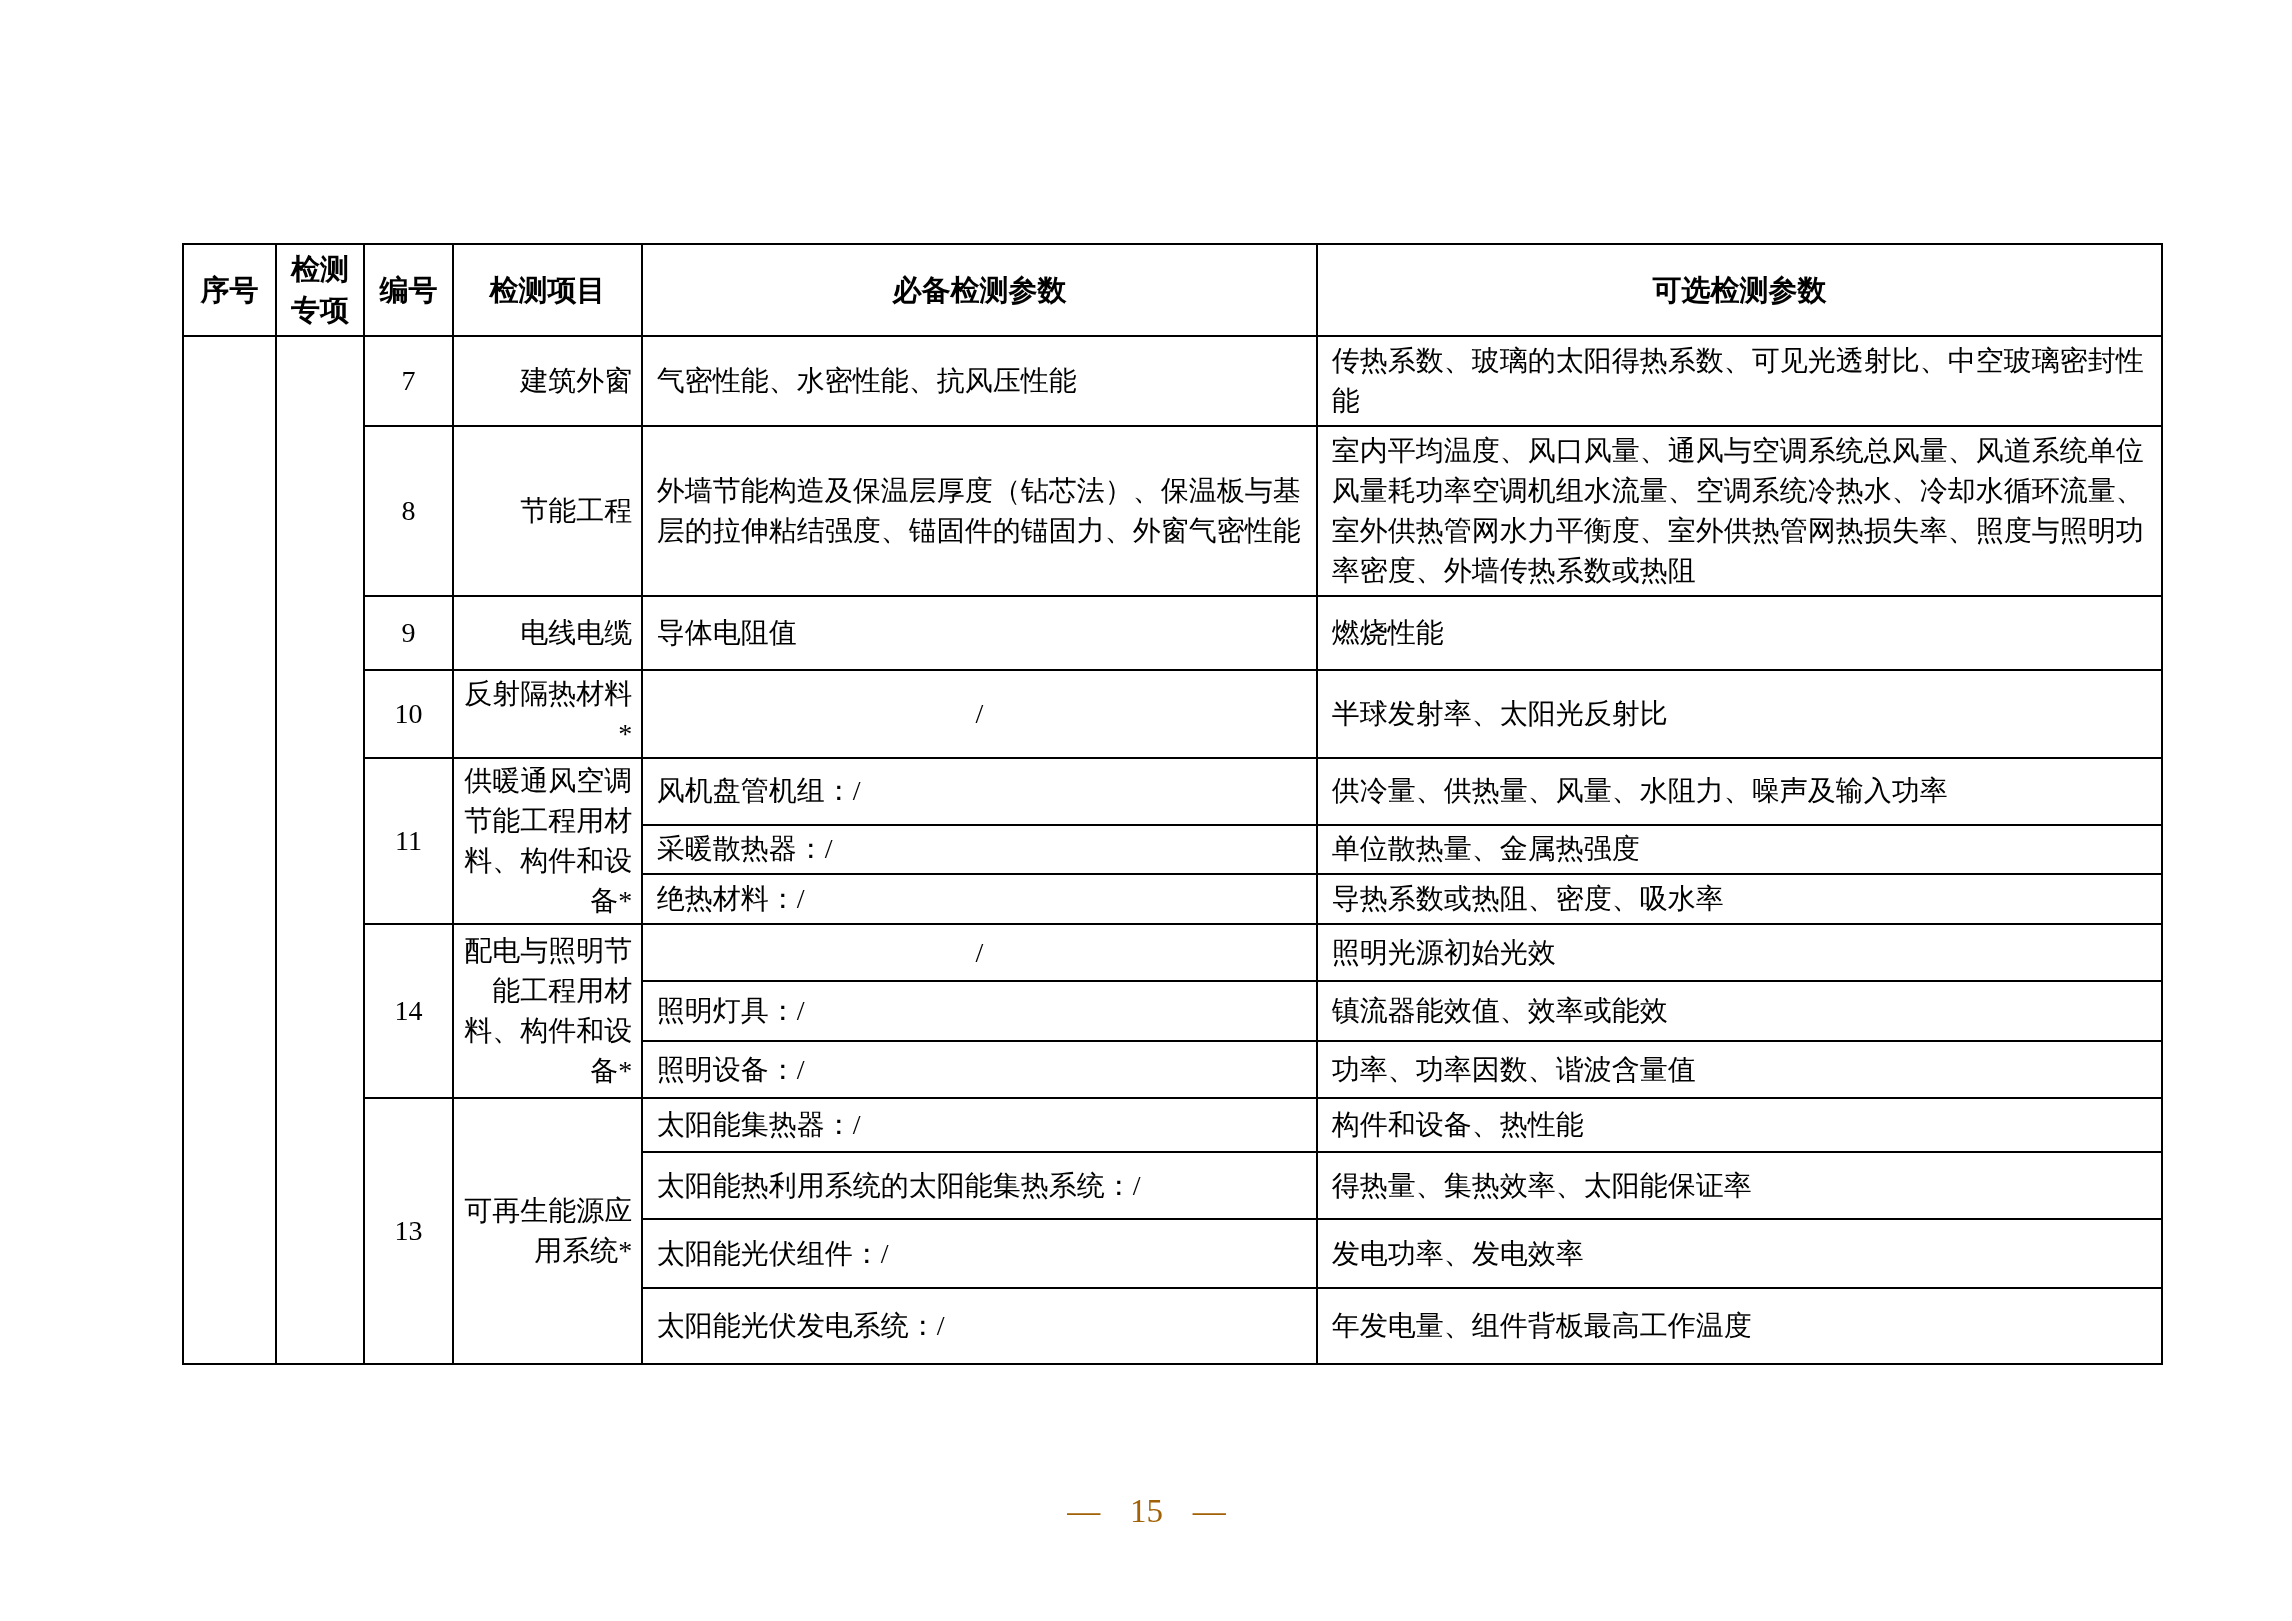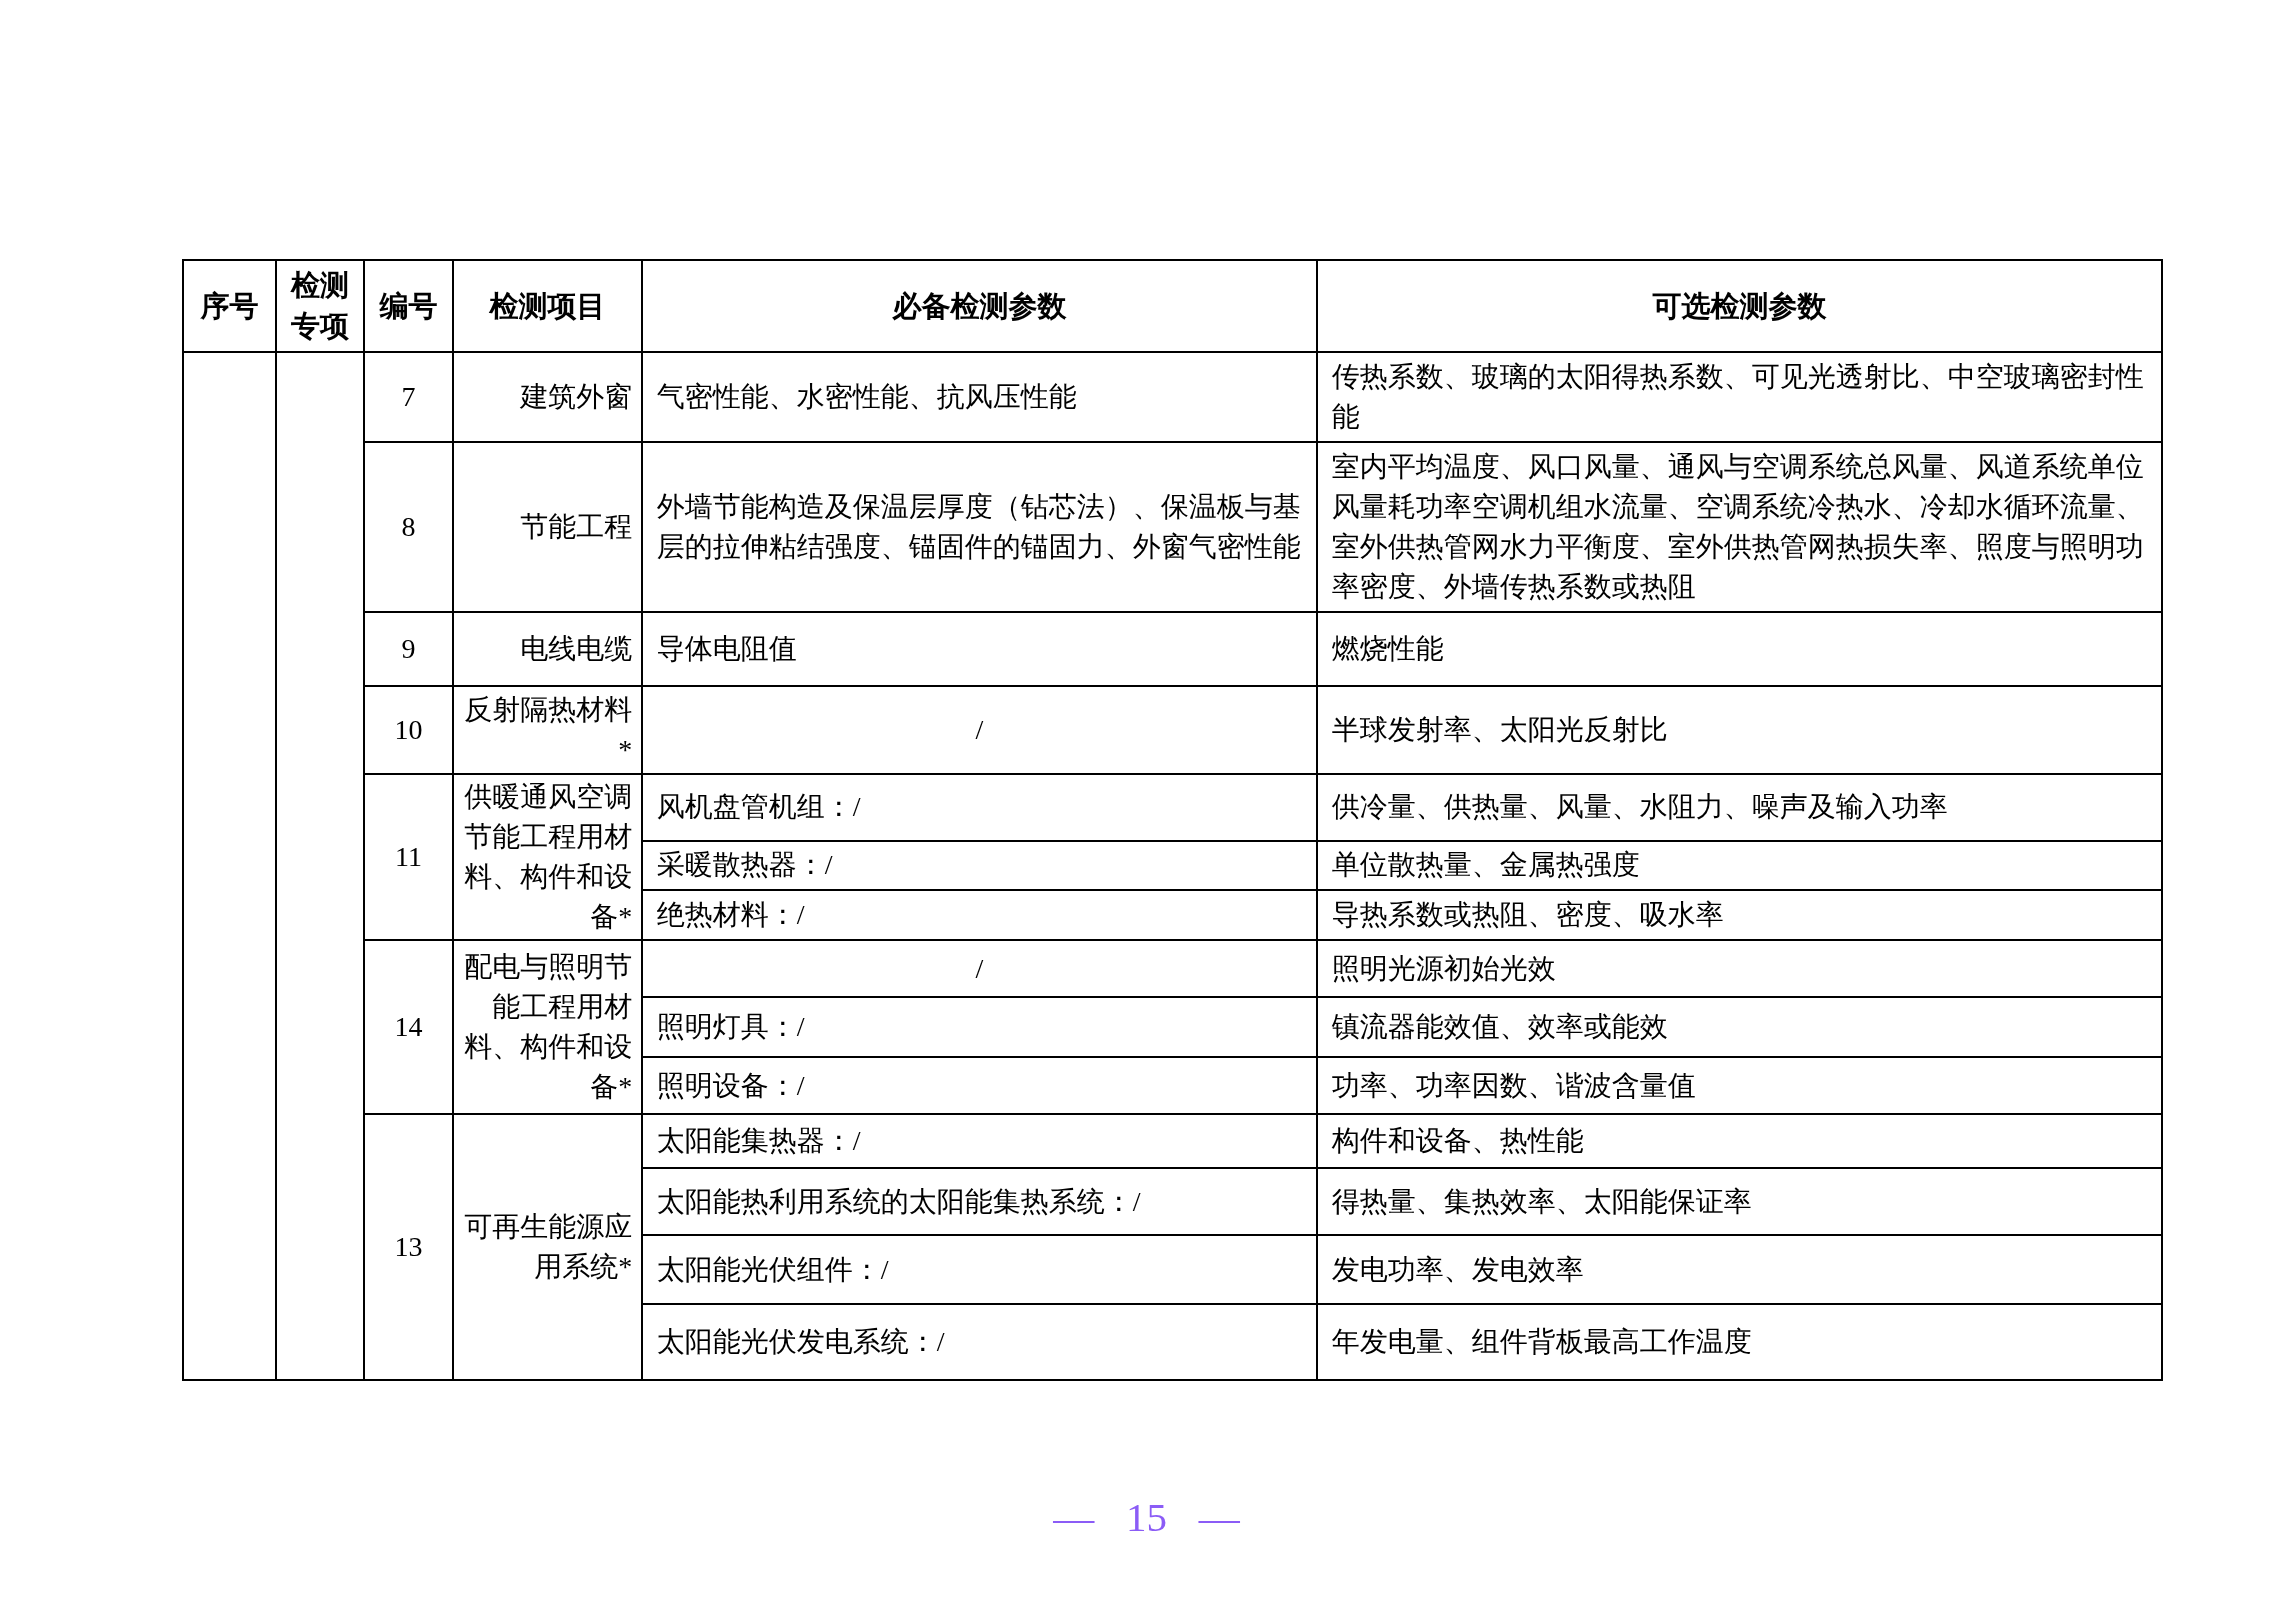--- a/index.html
+++ b/index.html
@@ -1,20 +1,20 @@
 <!DOCTYPE html>
 <html><head>
 <meta charset="utf-8">
 <style>
   html,body{margin:0;padding:0;background:#ffffff;}
   body{width:2293px;height:1621px;overflow:hidden;
        font-family:"Liberation Serif","DejaVu Serif",serif;color:#000;}
   .page{position:relative;width:2293px;height:1621px;background:#ffffff;}
 
-  table.main{position:absolute;left:182px;top:259px;width:1980px;
+  table.main{position:absolute;left:182px;top:243px;width:1980px;
              border-collapse:collapse;table-layout:fixed;}
   table.main th, table.main td{border:2px solid #000;vertical-align:middle;
              overflow:hidden;word-break:break-all;}
   table.main th{font-family:"Liberation Sans","DejaVu Sans",sans-serif;
              font-weight:700;font-size:29px;line-height:41px;text-align:center;padding:0 3.9px;}
   table.main td{font-size:28px;line-height:40px;}
 
   td.num{text-align:center;padding:0;}
   td.item{text-align:right;padding:0 8.8px;line-height:43px;}
   td.req, td.opt{text-align:left;padding:3.9px 13.7px;}
@@ -28,21 +28,21 @@
   tr.h-s68{height:67px;}
   tr.h-s60{height:42px;}
   tr.h-s56{height:39px;}
   tr.h-s58{height:57px;}
   tr.h-s61{height:60px;}
   tr.h-s55{height:54px;}
   tr.h-s66{height:69px;margin-top:36px;}
   tr.h-s64{height:76px;}
 
   .footer{position:absolute;left:0;width:2293px;top:1493px;text-align:center;
-          font-size:41px;word-spacing:21.6px;color:#8b5cf6;}
+          font-size:33px;word-spacing:21.6px;color:#a16207;}
 </style>
 </head>
 <body>
 
 <div class="page">
 
   <table class="main">
     <colgroup>
       <col style="width:93px">
         <col style="width:88px">

